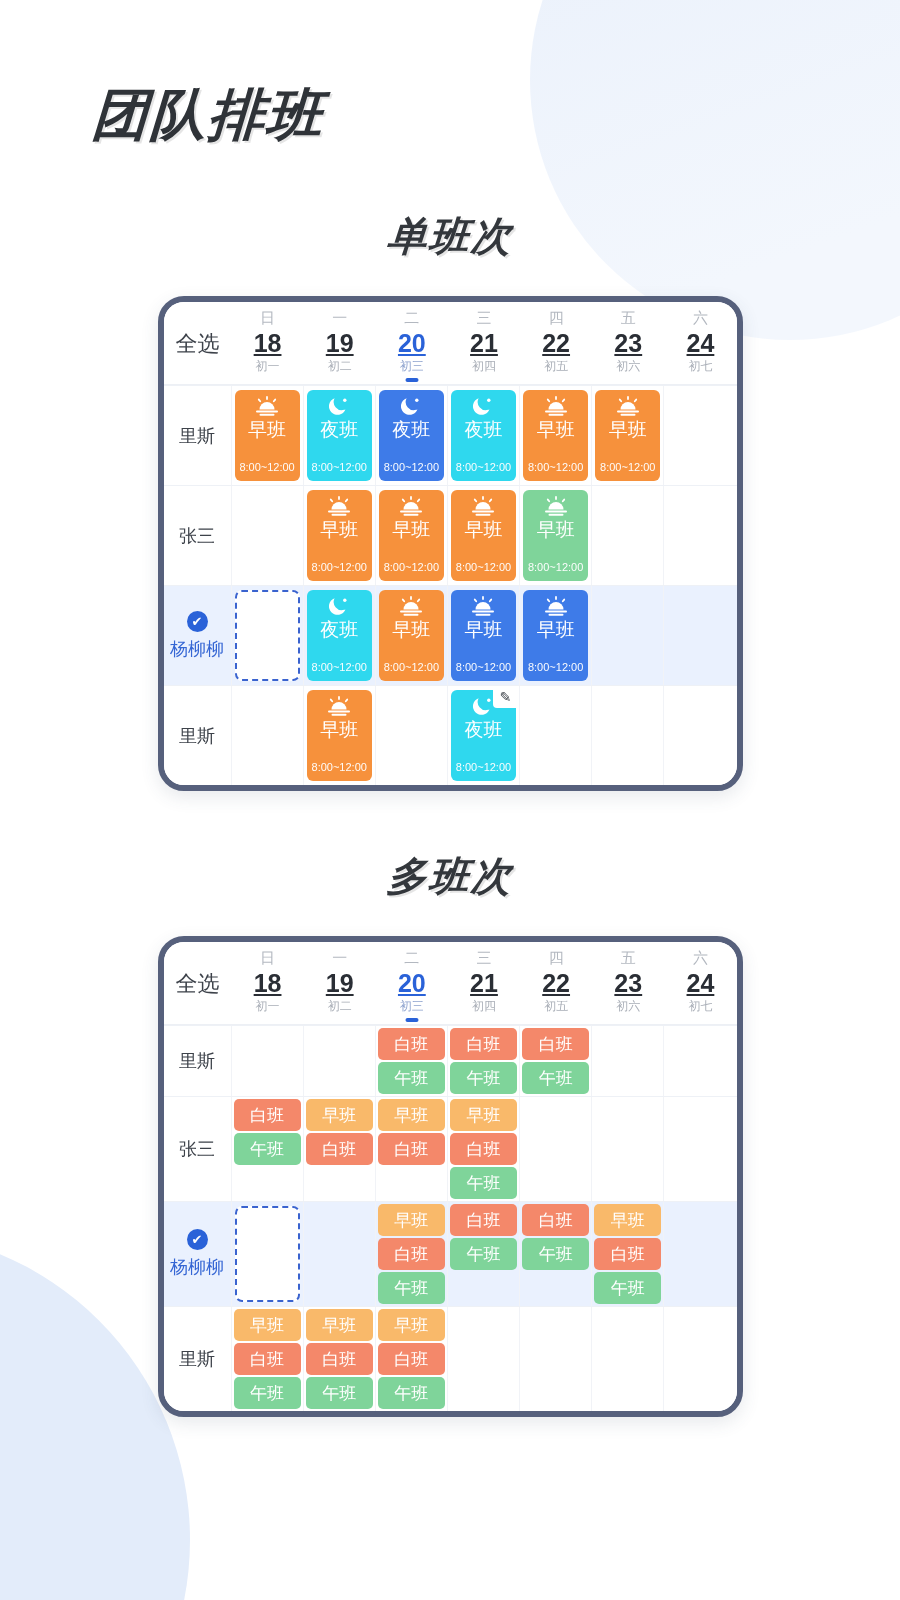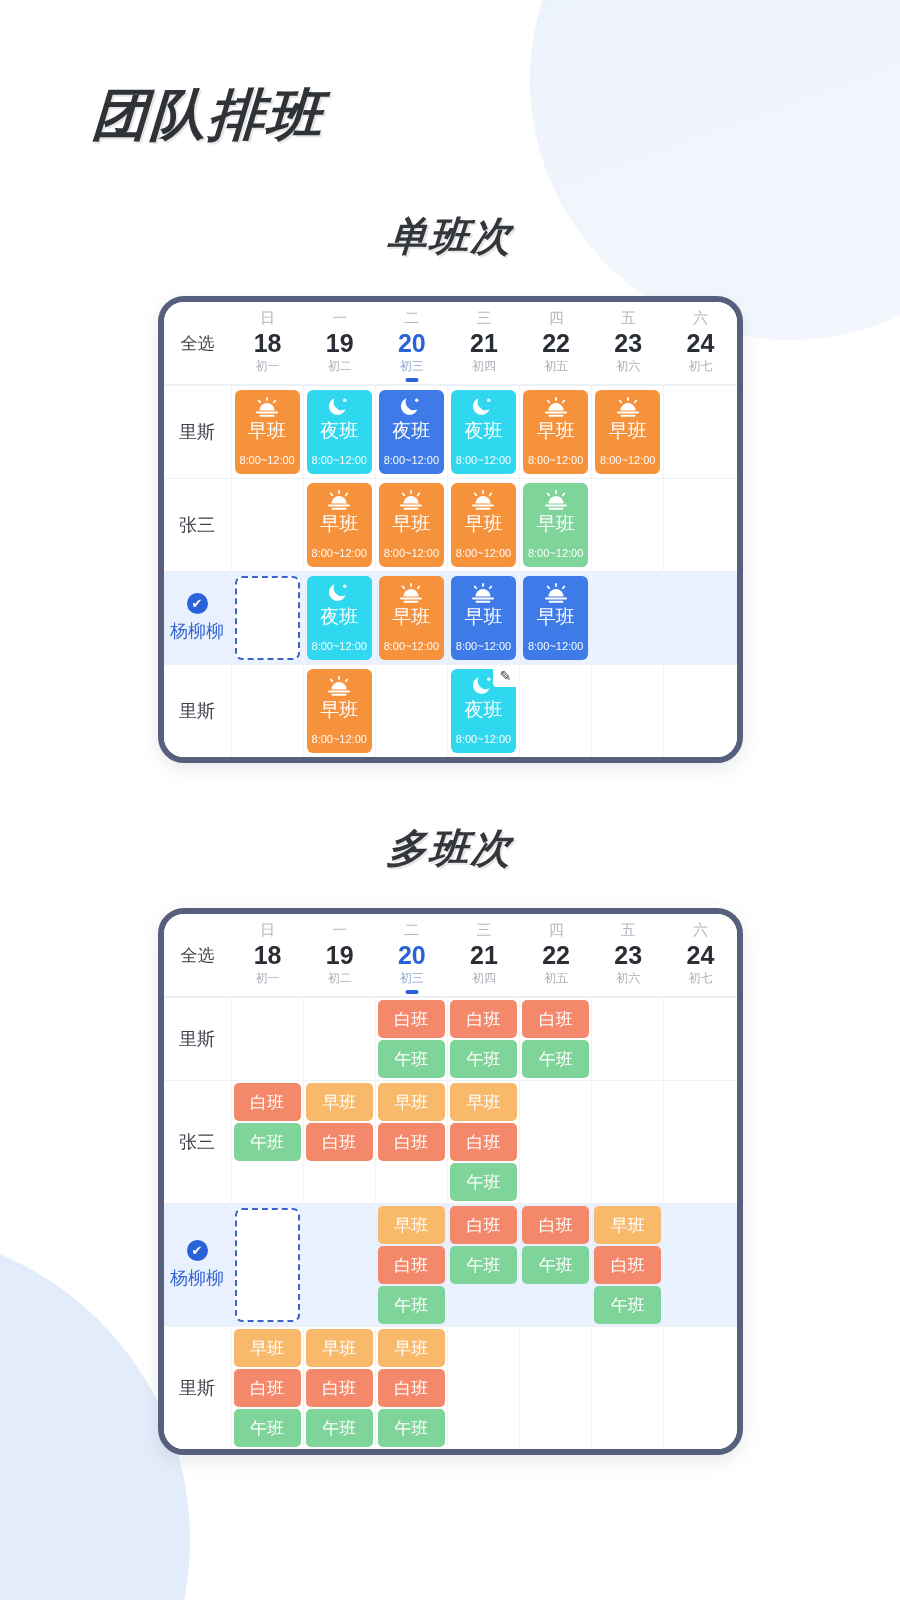--- a/index.html
+++ b/index.html
@@ -63,29 +63,29 @@
 
   
   .cal-head {
     display: grid;
     grid-template-columns: 68px repeat(7, 1fr);
     border-bottom: 1px solid #edf0f5;
     padding: 6px 0 5px;
   }
   .allsel {
     display: flex; align-items: center; justify-content: center;
-    font-size: 17px; color: #3d424a;
+    font-size: 22px; color: #3d424a;
   }
   .dcol {
     text-align: center;
     position: relative;
     padding-bottom: 4px;
   }
   .dweek { font-size: 15px; color: #b3b8c0; line-height: 20px; }
-  .dnum { font-size: 25px; font-weight: 700; color: #2a2e35; line-height: 30px; }
+  .dnum { font-size: 25px; font-weight: 700; color: #2a2e35; line-height: 30px; text-decoration: underline; }
   .dlunar { font-size: 12px; color: #a9aeb7; line-height: 17px; }
   .dcol.today .dnum { color: #2a62d8; }
   .dcol.today .dlunar { color: #8fa4cf; }
   .dcol.today::after {
     content: ""; position: absolute; left: 50%; transform: translateX(-50%);
     bottom: -3px; width: 13px; height: 4px; border-radius: 2px; background: #2a62d8;
   }
 
   
   .cal-row {
@@ -121,21 +121,21 @@
     flex: 1;
     border-radius: 6px;
     color: #fff;
     display: flex; flex-direction: column;
     align-items: center; justify-content: center;
     padding: 5px 2px 6px;
     min-height: 84px;
   }
   .shift .ico { height: 22px; display: flex; align-items: center; justify-content: center; margin-bottom: 1px; }
   .shift .nm { font-size: 19px; font-weight: 500; line-height: 24px; }
-  .shift .tm { font-size: 11px; line-height: 15px; opacity: .97; margin-top: 10px; }
+  .shift .tm { font-size: 11px; line-height: 15px; opacity: .97; margin-top: 18px; }
 
   
   .dashbox {
     flex: 1; min-height: 84px;
     border: 2px dashed #3a63cf;
     border-radius: 7px;
     background: #ffffff;
   }
 
   
@@ -151,21 +151,21 @@
 
   
   .cal-row.multi { min-height: 62px; align-items: stretch; }
   .mcell {
     border-right: 1px solid #f1f3f7;
     padding: 2px 2px;
     display: flex; flex-direction: column; gap: 2px; justify-content: flex-start;
   }
   .mcell:last-child { border-right: none; }
   .mtag {
-    height: 38px; border-radius: 5px;
+    height: 32px; border-radius: 5px;
     color: #fff; font-size: 17px;
     display: flex; align-items: center; justify-content: center;
   }
   .mrowname {
     display: flex; flex-direction: column;
     align-items: center; justify-content: center;
     font-size: 18px; color: #3d424a;
     border-right: 1px solid #f1f3f7;
   }
   .cal-row.selected .mrowname { color: #3566d4; }

